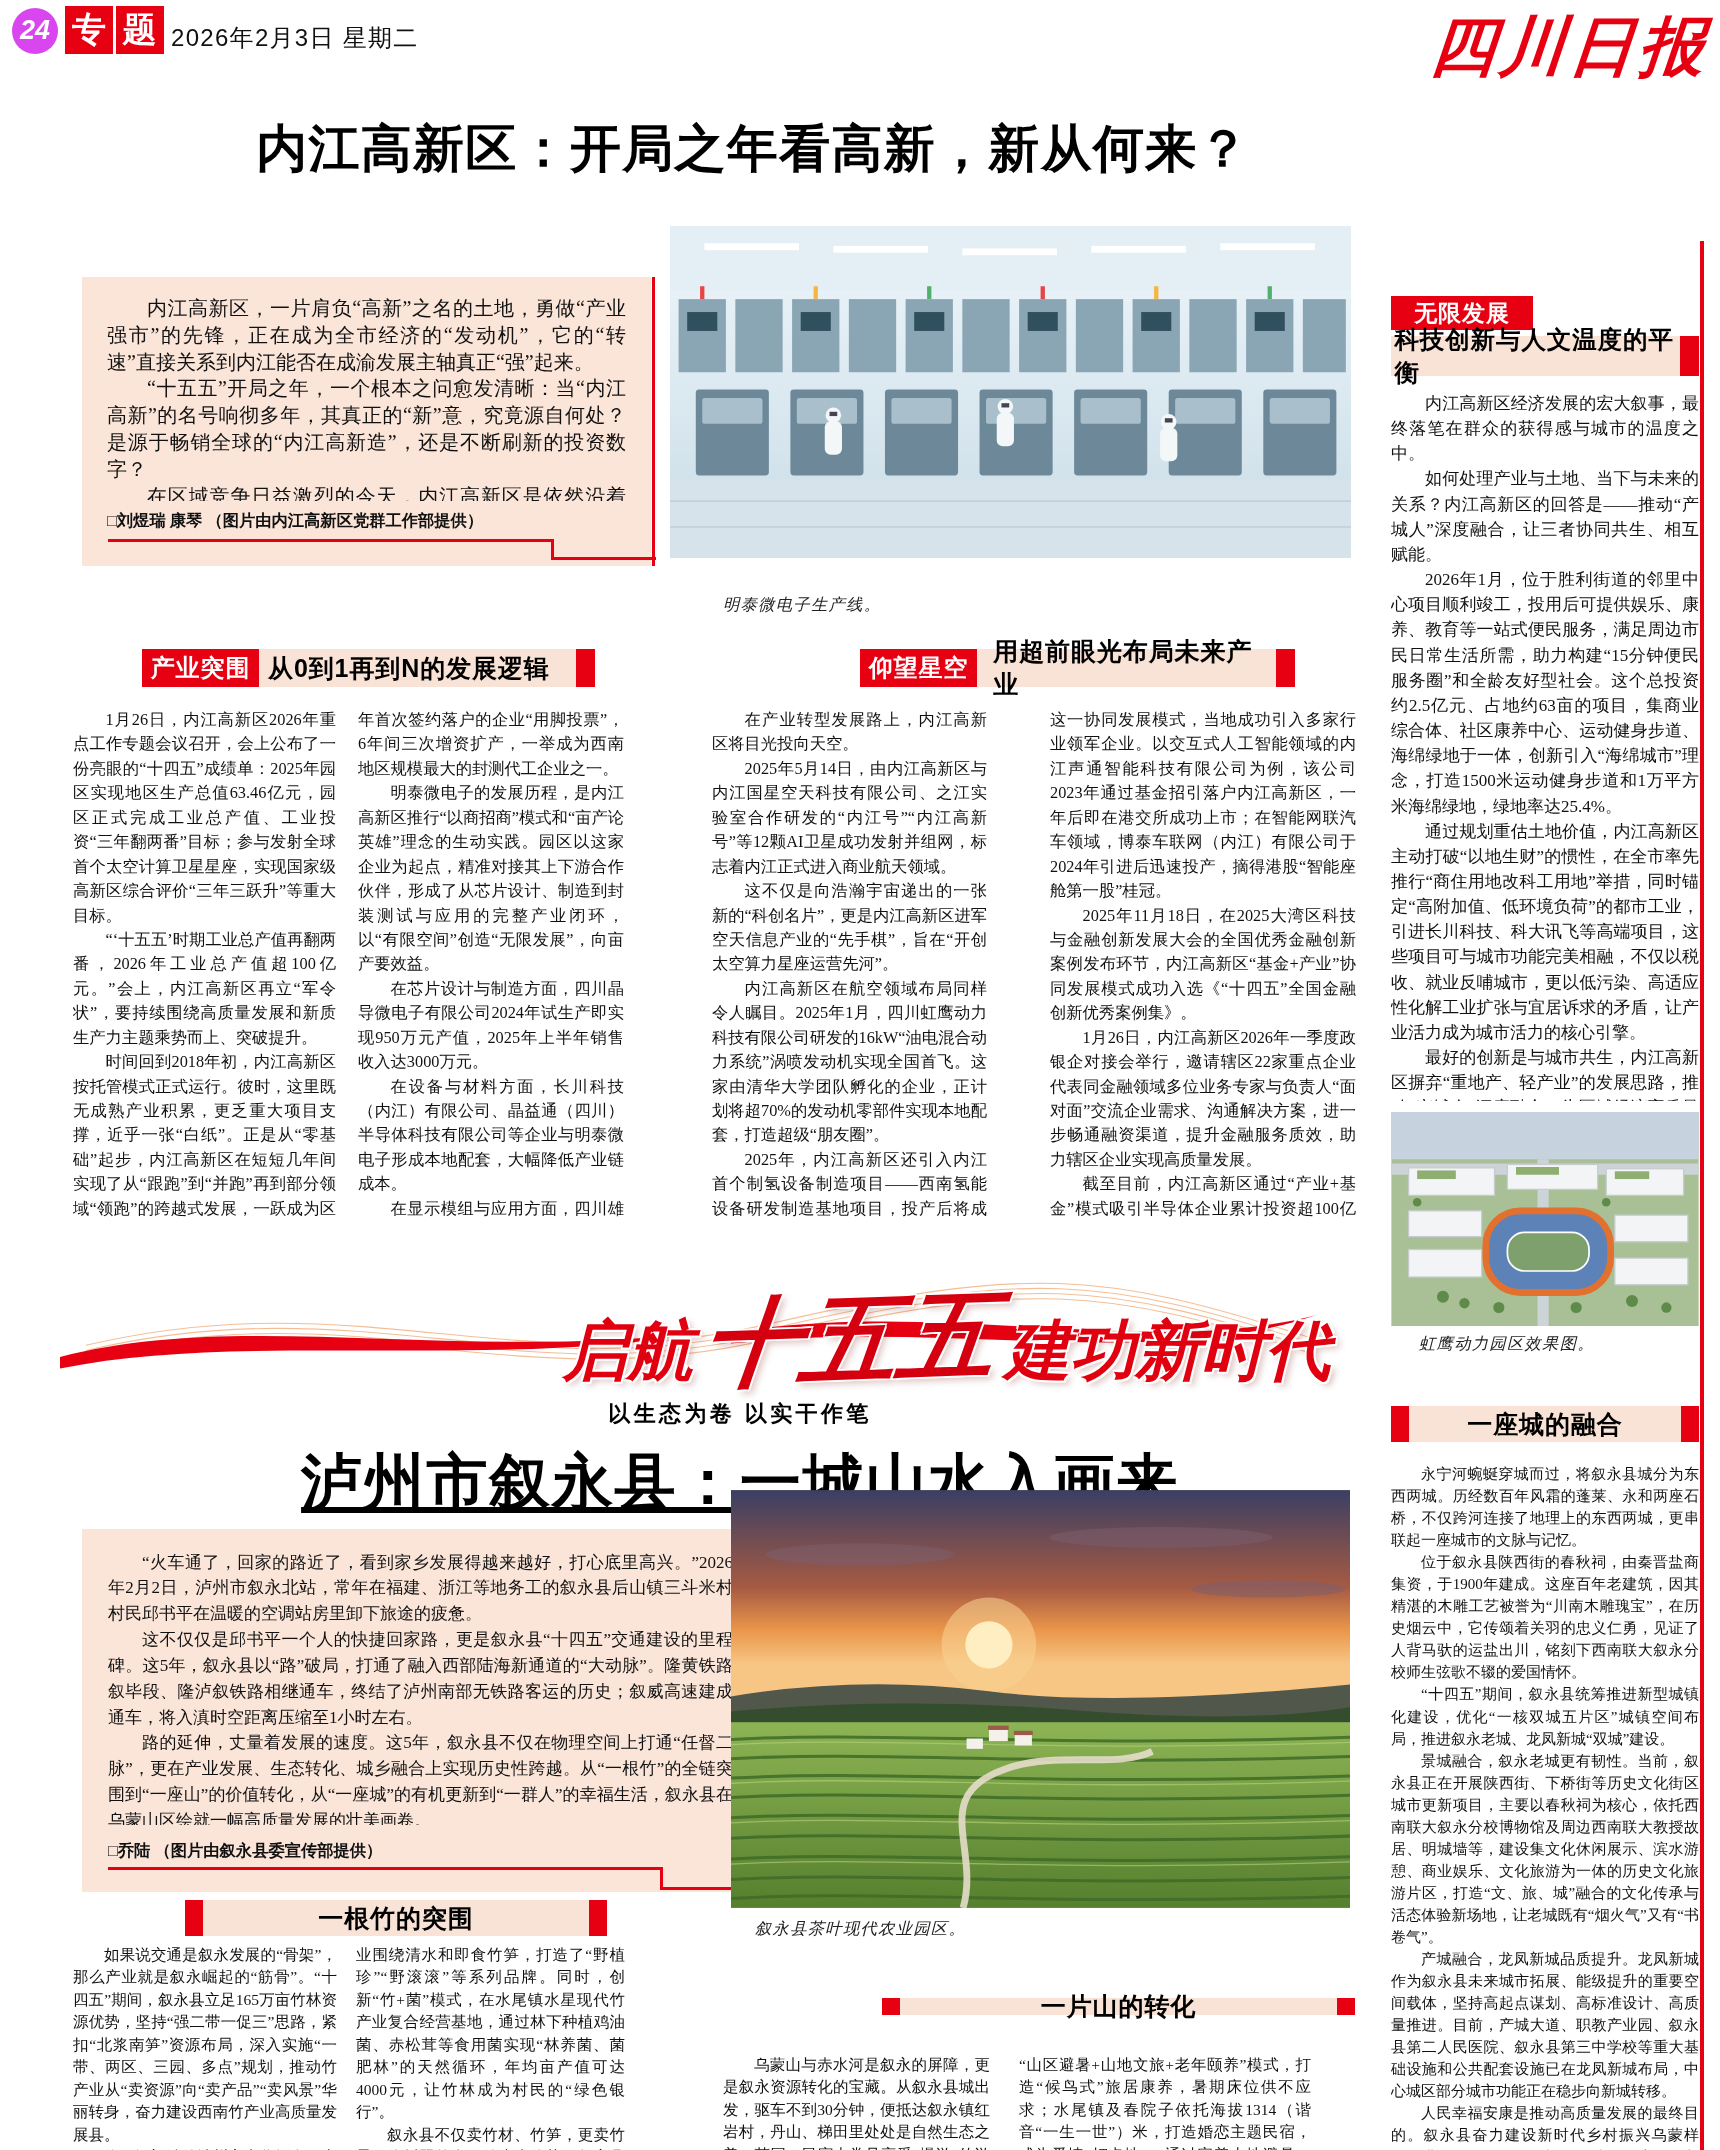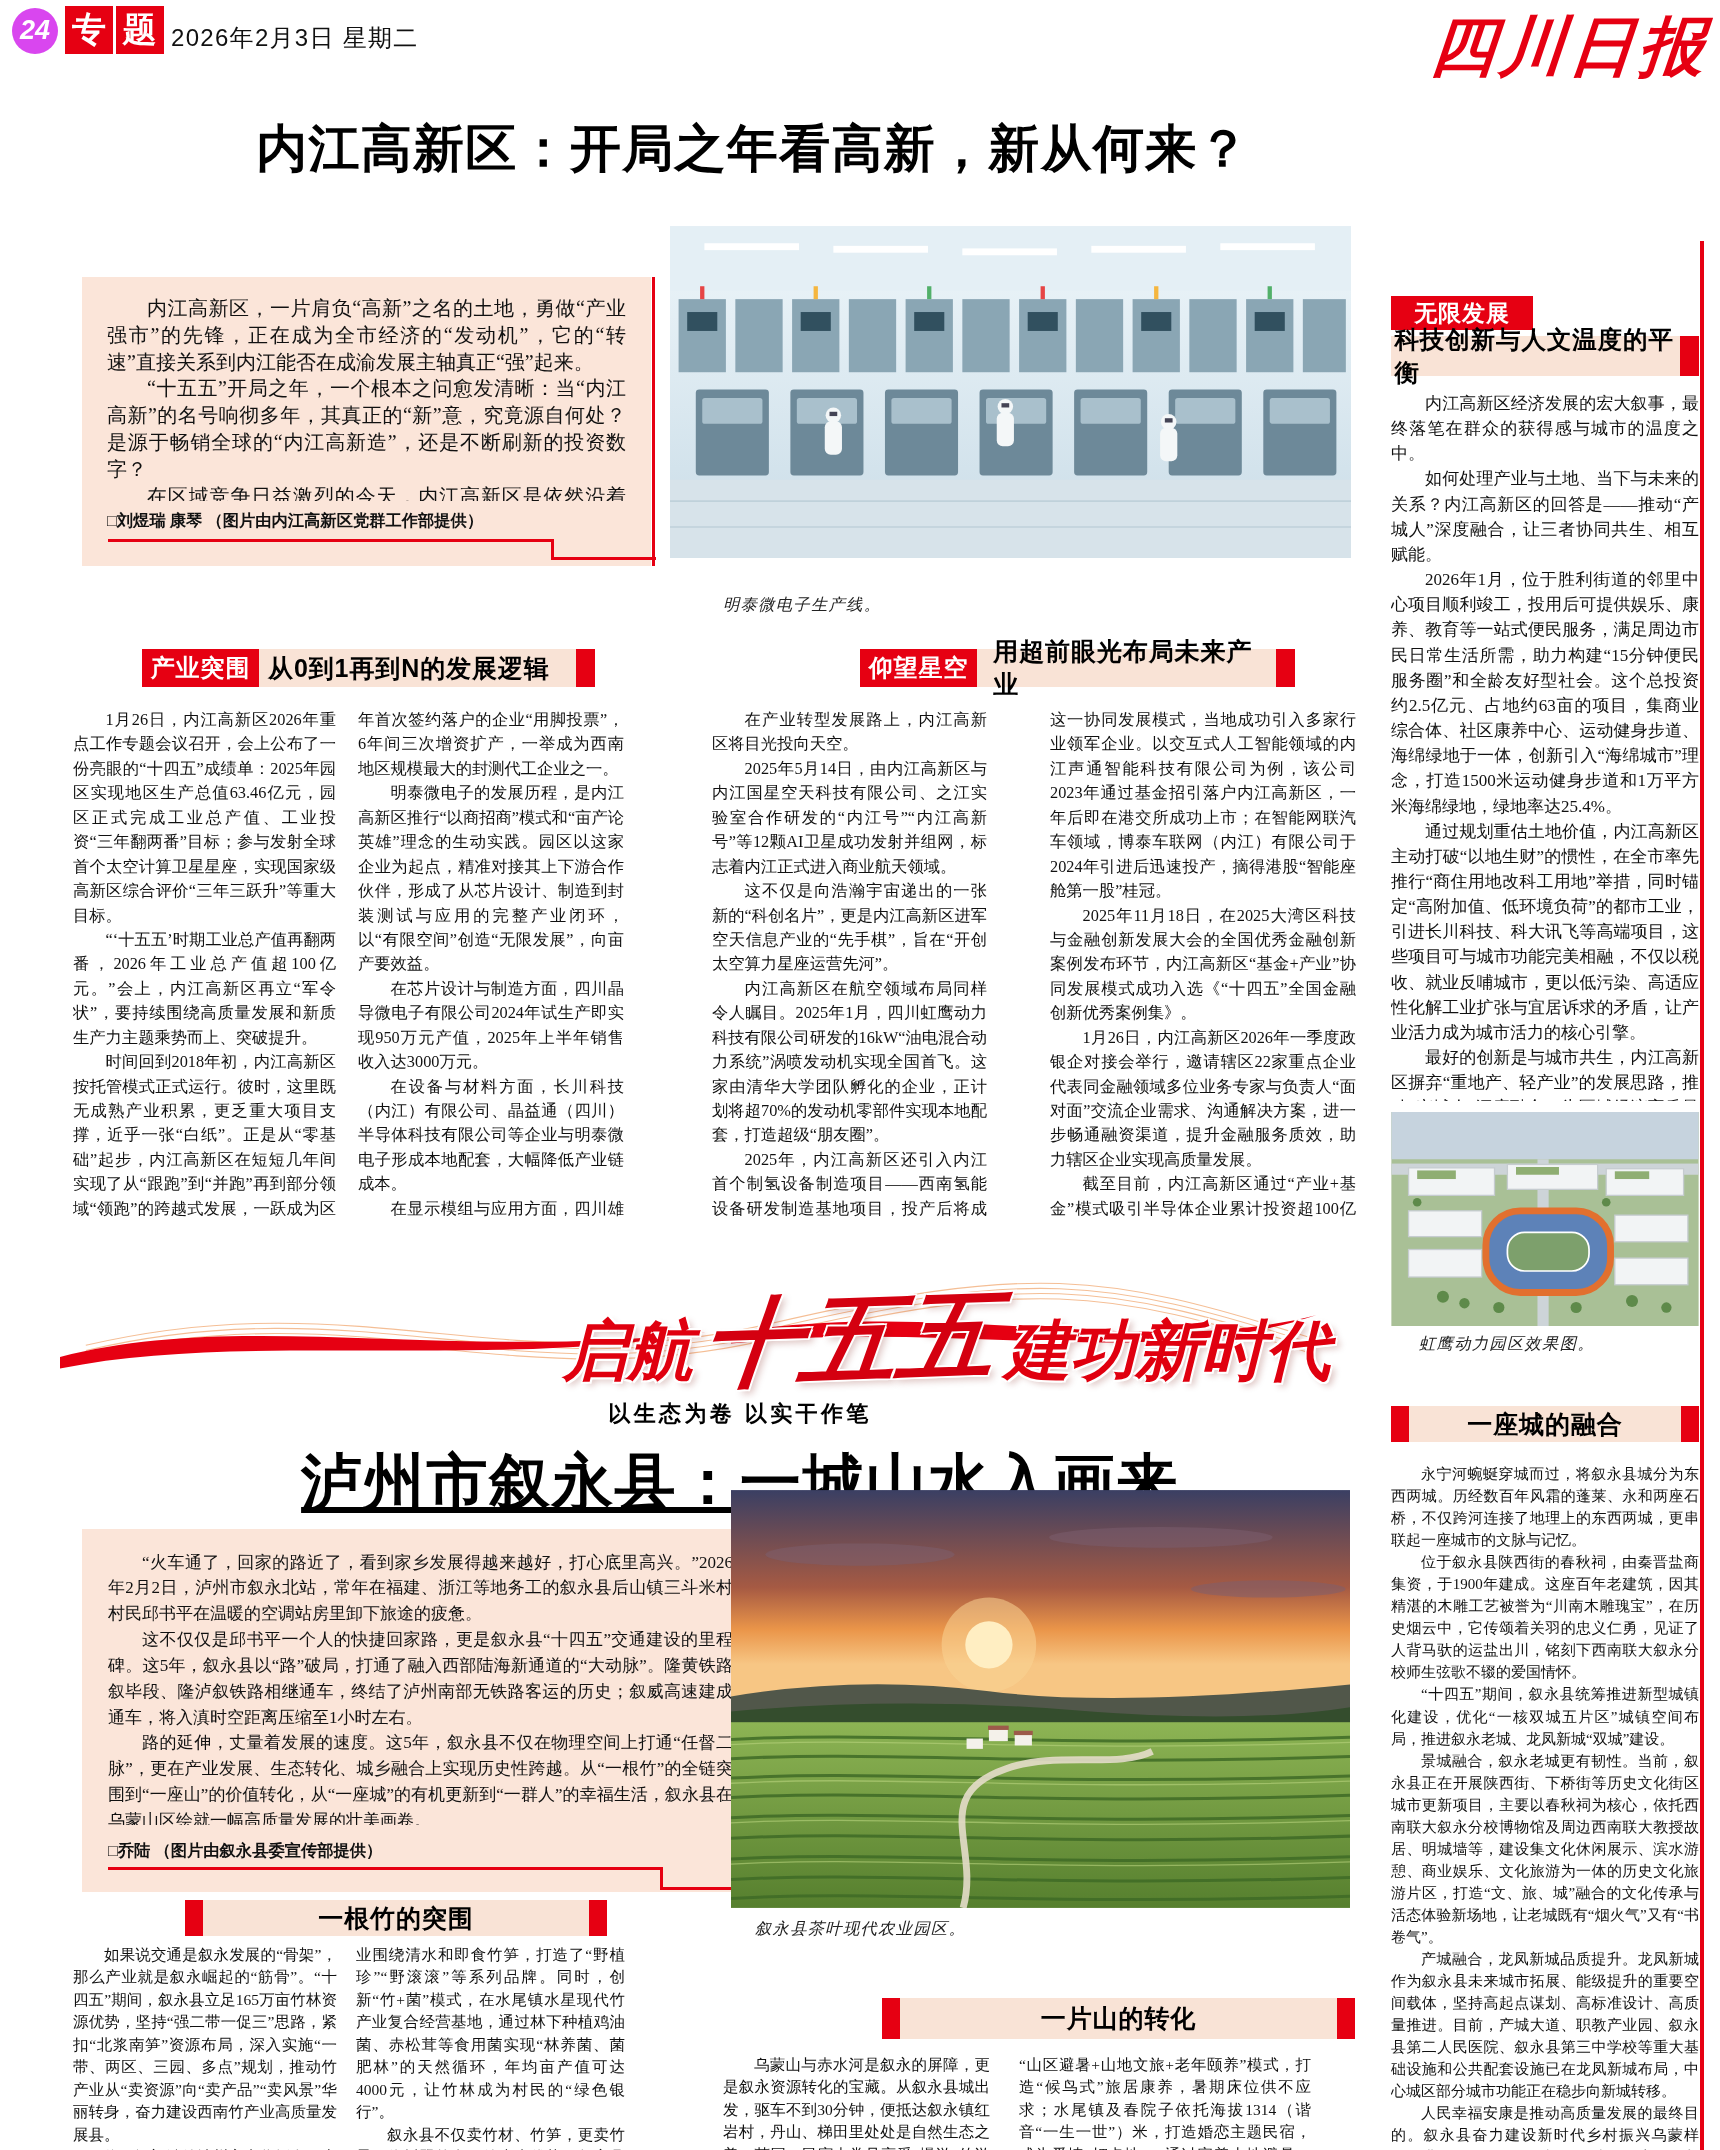--- a/index.html
+++ b/index.html
@@ -376,21 +376,21 @@
   <div class="abs colbody a2col" style="left:73px;top:1944px;width:264px;height:502px;">
     <p>如果说交通是叙永发展的“骨架”，那么产业就是叙永崛起的“筋骨”。“十四五”期间，叙永县立足165万亩竹林资源优势，坚持“强二带一促三”思路，紧扣“北浆南笋”资源布局，深入实施“一带、两区、三园、多点”规划，推动竹产业从“卖资源”向“卖产品”“卖风景”华丽转身，奋力建设西南竹产业高质量发展县。</p>
     <p>位于江门镇的泸州永丰浆纸有限责任公司生产车间里，发酵的新鲜竹料雾气升腾，通过智能化车间的加工制作，一张张成型的竹浆板被工人们打包装箱，迅速转送至泸州港，从长江黄金水道运往全国市场。</p>
 
   </div>
   <div class="abs colbody a2col" style="left:356px;top:1944px;width:269px;height:284px;">
     <p style="text-indent:0;">业围绕清水和即食竹笋，打造了“野植珍”“野滚滚”等系列品牌。同时，创新“竹+菌”模式，在水尾镇水星现代竹产业复合经营基地，通过林下种植鸡油菌、赤松茸等食用菌实现“林养菌、菌肥林”的天然循环，年均亩产值可达4000元，让竹林成为村民的“绿色银行”。</p>
     <p>叙永县不仅卖竹材、竹笋，更卖竹景。依托翠竹参天的生态优势，叙永县大力发展竹林康养旅游，拓宽增收渠道。目前，全县竹产业综合年产值已达130亿元，预计2027年突破200亿元。通过“生态优先、科技赋能、三产融合”，叙永县正将竹资源优势转化为经济优势，让一根竹子撑起百亿元产业。</p>
   </div>
 
-  <div class="abs striprow" style="left:882px;top:1998px;width:473px;height:41px;">
+  <div class="abs striprow" style="left:882px;top:1998px;width:473px;height:17px;">
     <div class="endblock" style="width:18px;"></div>
     <div class="strip" style="flex:1;justify-content:center;">
       <span class="striptitle sans">一片山的转化</span>
     </div>
     <div class="endblock" style="width:18px;"></div>
   </div>
   <div class="abs colbody a2col" style="left:723px;top:2054px;width:267px;height:394px;">
     <p>乌蒙山与赤水河是叙永的屏障，更是叙永资源转化的宝藏。从叙永县城出发，驱车不到30分钟，便抵达叙永镇红岩村，丹山、梯田里处处是自然生态之美，茶园、民宿中常见享受“慢游”的游客。</p>
 
   </div>

